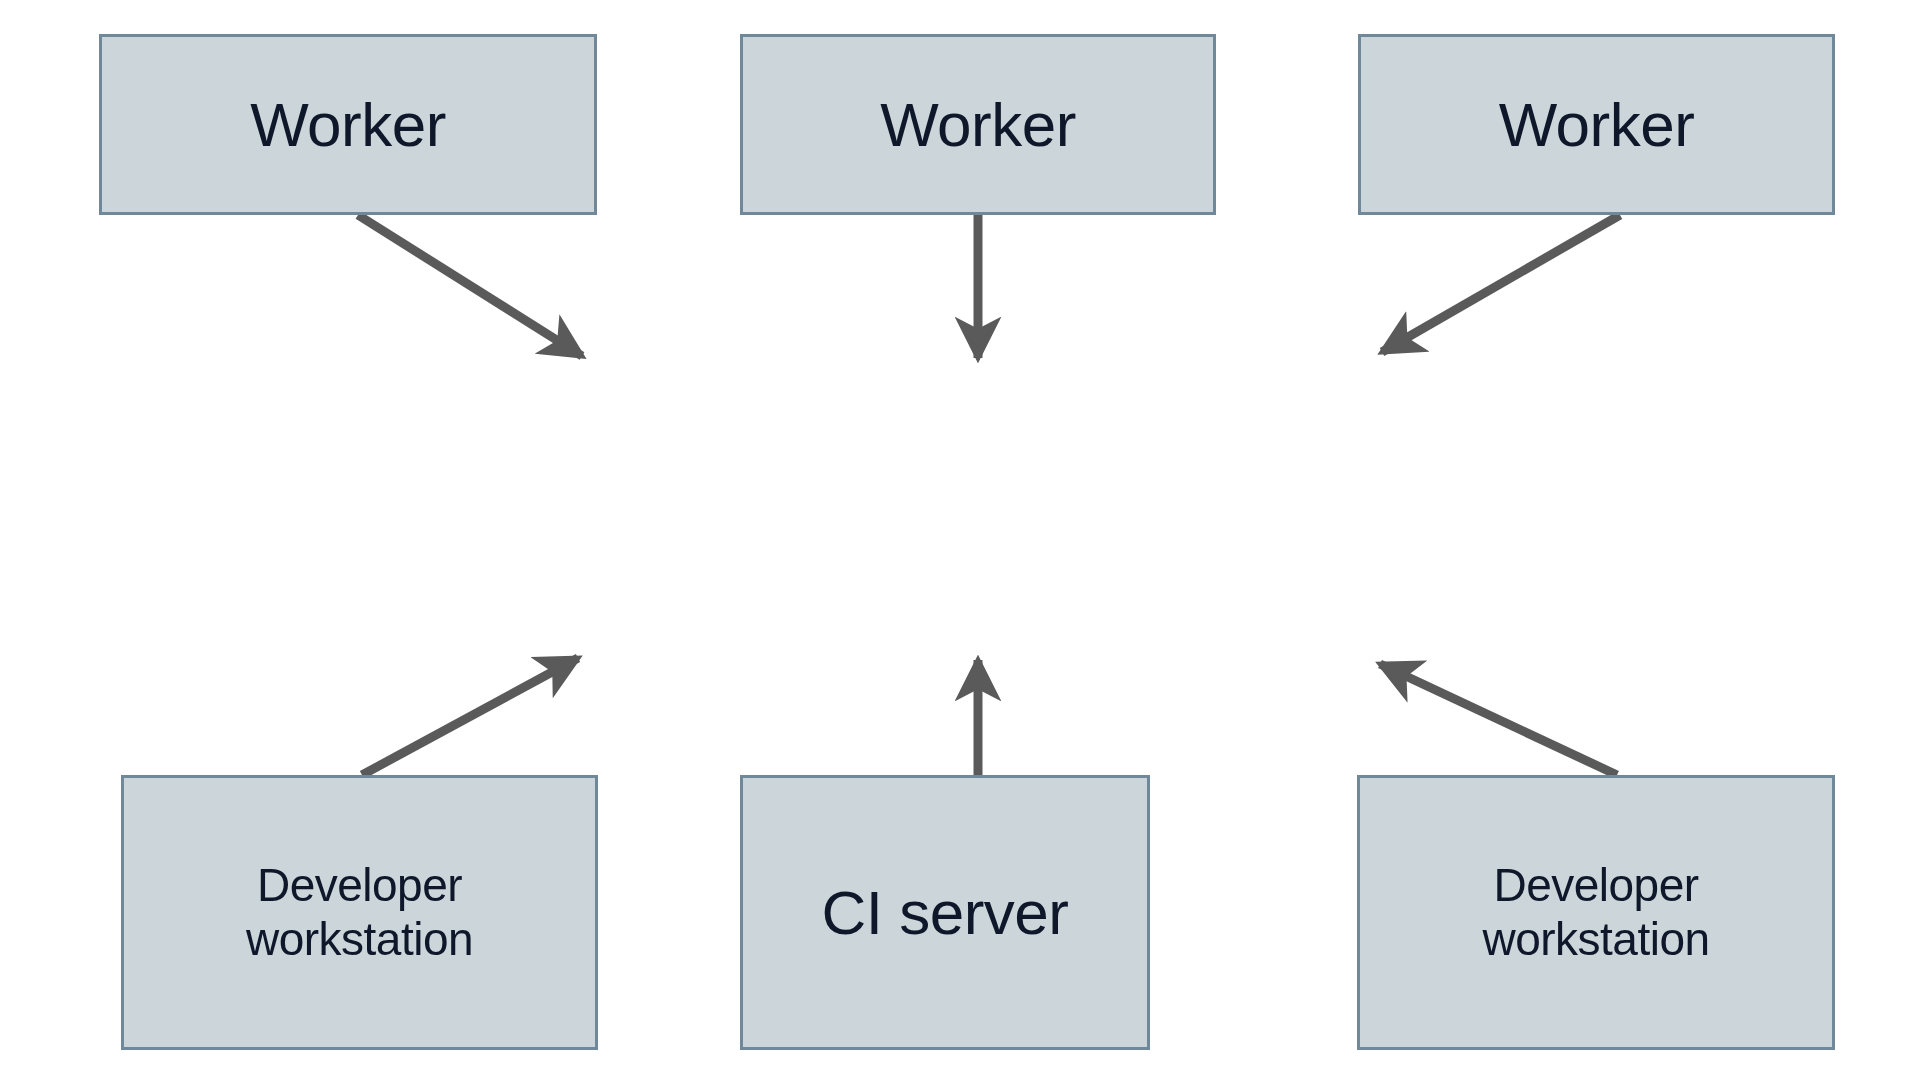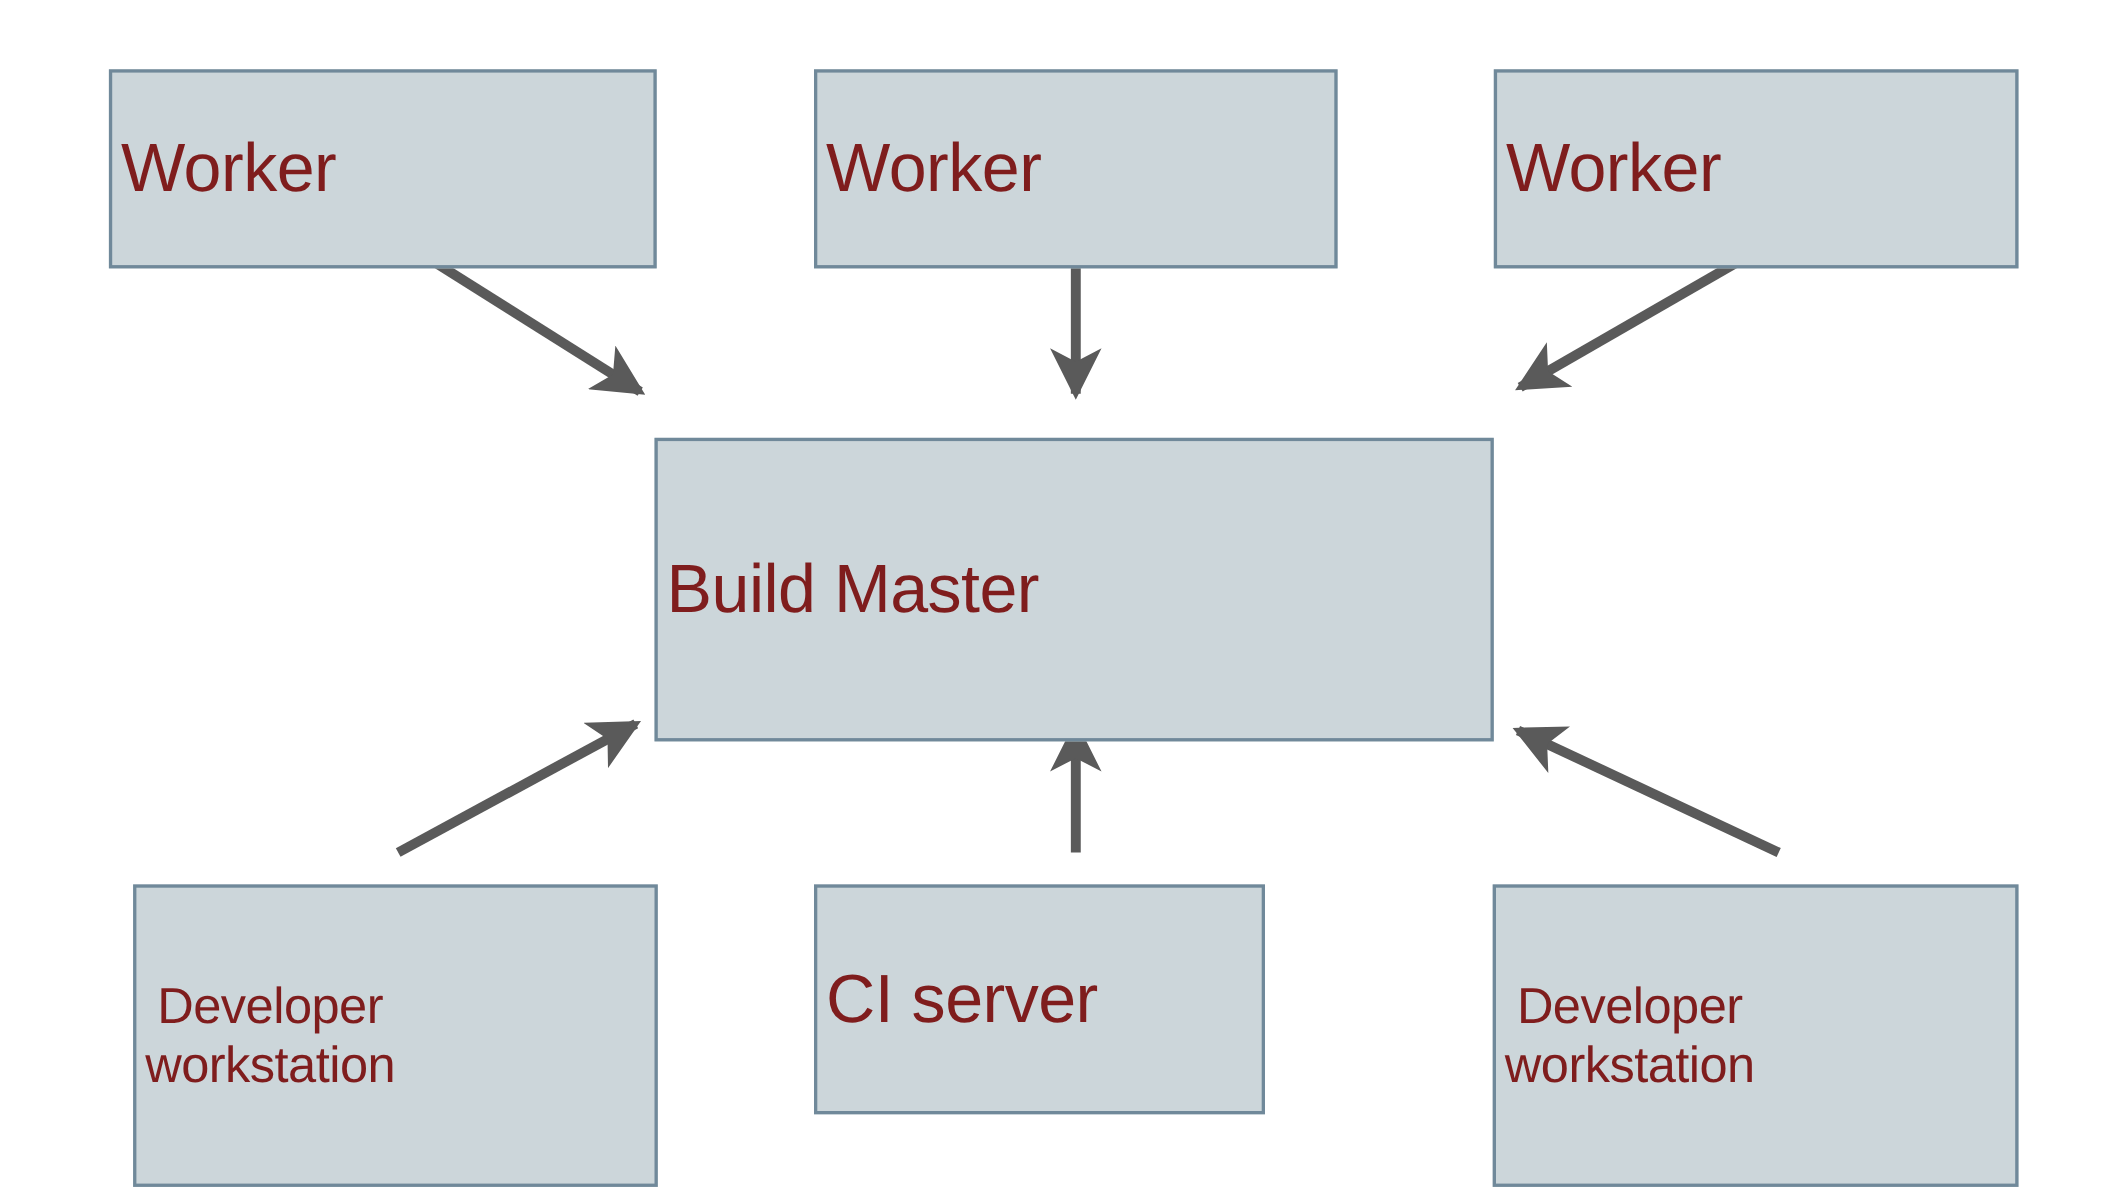--- a/index.html
+++ b/index.html
@@ -26,24 +26,24 @@
     height: 1090px;
     pointer-events: none;
   }
   .node {
     position: absolute;
     box-sizing: border-box;
     background: #ccd6da;
     border: 3px solid #70899a;
     display: flex;
     align-items: center;
+    justify-content: center;
     text-align: center;
-    color: #7f1d1d;
+    color: #0f172a;
     z-index: 2;
-    margin-top: 29px;
   }
   .node-label {
     font-family: "Liberation Sans", sans-serif;
     font-weight: 400;
     line-height: 1.16;
     letter-spacing: -0.5px;
     white-space: pre-line;
     padding: 0 8px;
   }
   
@@ -53,21 +53,21 @@
   #node-worker-left .node-label,
   #node-worker-mid .node-label,
   #node-worker-right .node-label { font-size: 62px; }
 
   
   #node-build-master { left: 595px; top: 369px; width: 763px; height: 276px; }
   #node-build-master .node-label { font-size: 62px; }
 
   
   #node-dev-left  { left: 121px;  top: 775px; width: 477px; height: 275px; }
-  #node-ci-server { left: 740px;  top: 775px; width: 410px; height: 209px; }
+  #node-ci-server { left: 740px;  top: 775px; width: 410px; height: 275px; }
   #node-dev-right { left: 1357px; top: 775px; width: 478px; height: 275px; }
   #node-dev-left .node-label,
   #node-dev-right .node-label { font-size: 46px; }
   #node-ci-server .node-label { font-size: 62px; }
 </style>
 </head>
 <body>
 
 <div id="canvas">
 
@@ -108,23 +108,20 @@
   </div>
 
   <div class="node" id="node-worker-mid">
     <span class="node-label">Worker</span>
   </div>
 
   <div class="node" id="node-worker-right">
     <span class="node-label">Worker</span>
   </div>
 
-  <div class="node" id="node-build-master">
-    <span class="node-label">Build Master</span>
-  </div>
 
   <div class="node" id="node-dev-left">
     <span class="node-label">Developer
 workstation</span>
   </div>
 
   <div class="node" id="node-ci-server">
     <span class="node-label">CI server</span>
   </div>
 

